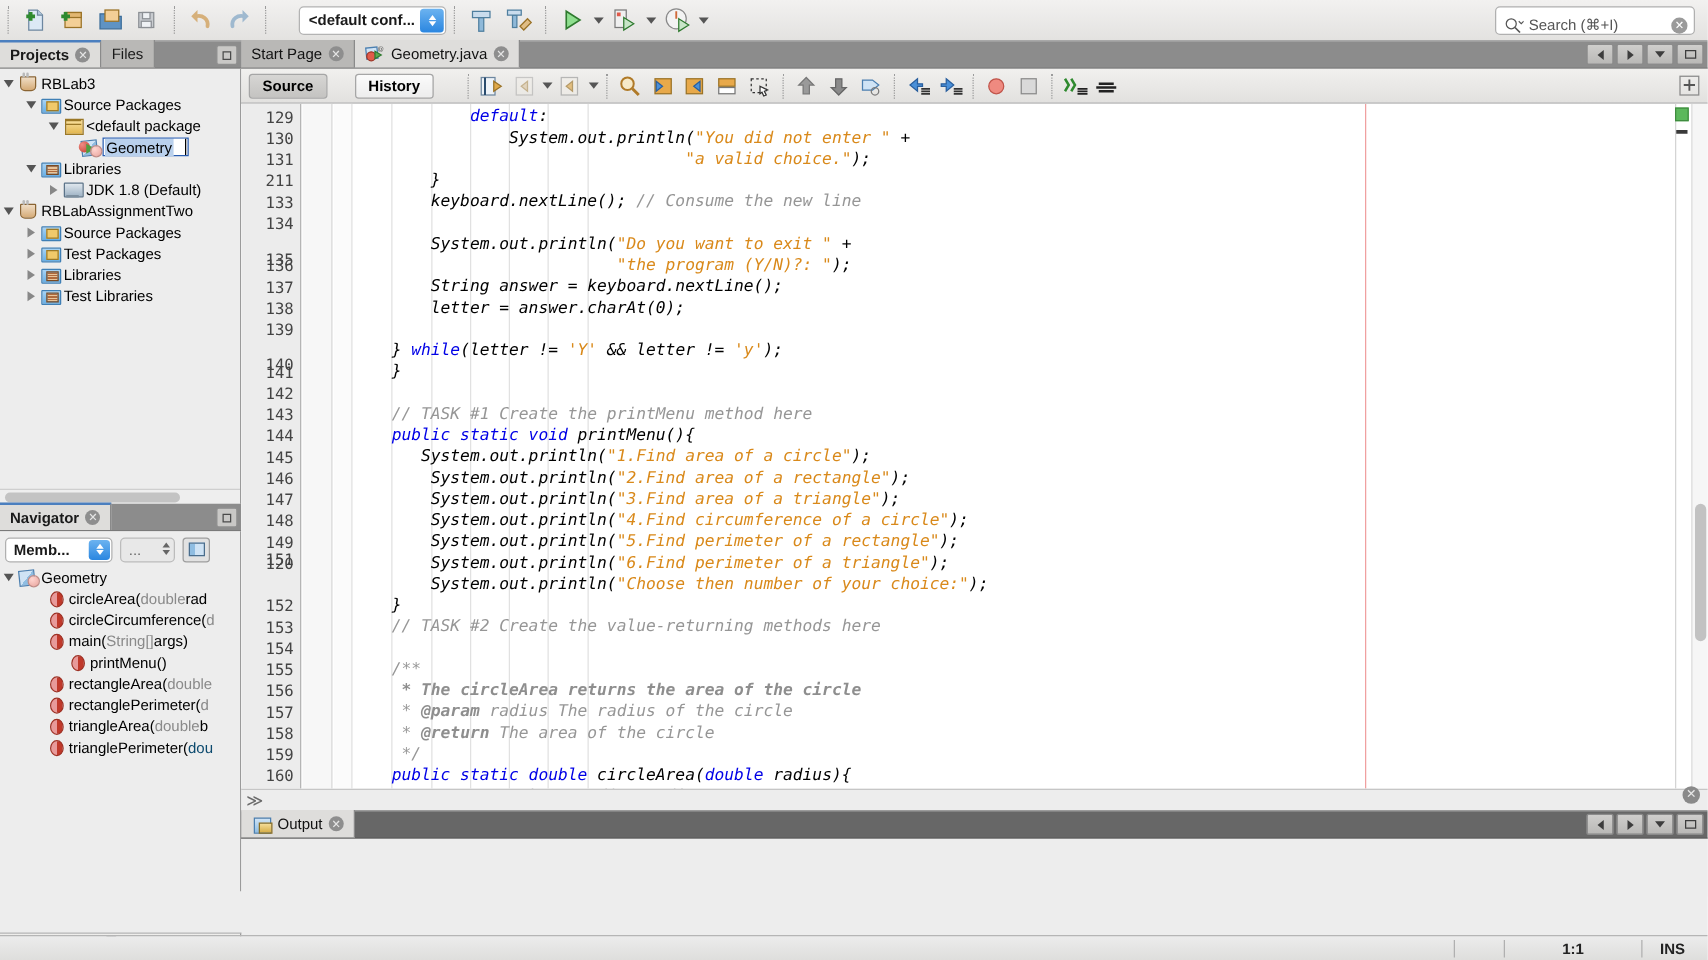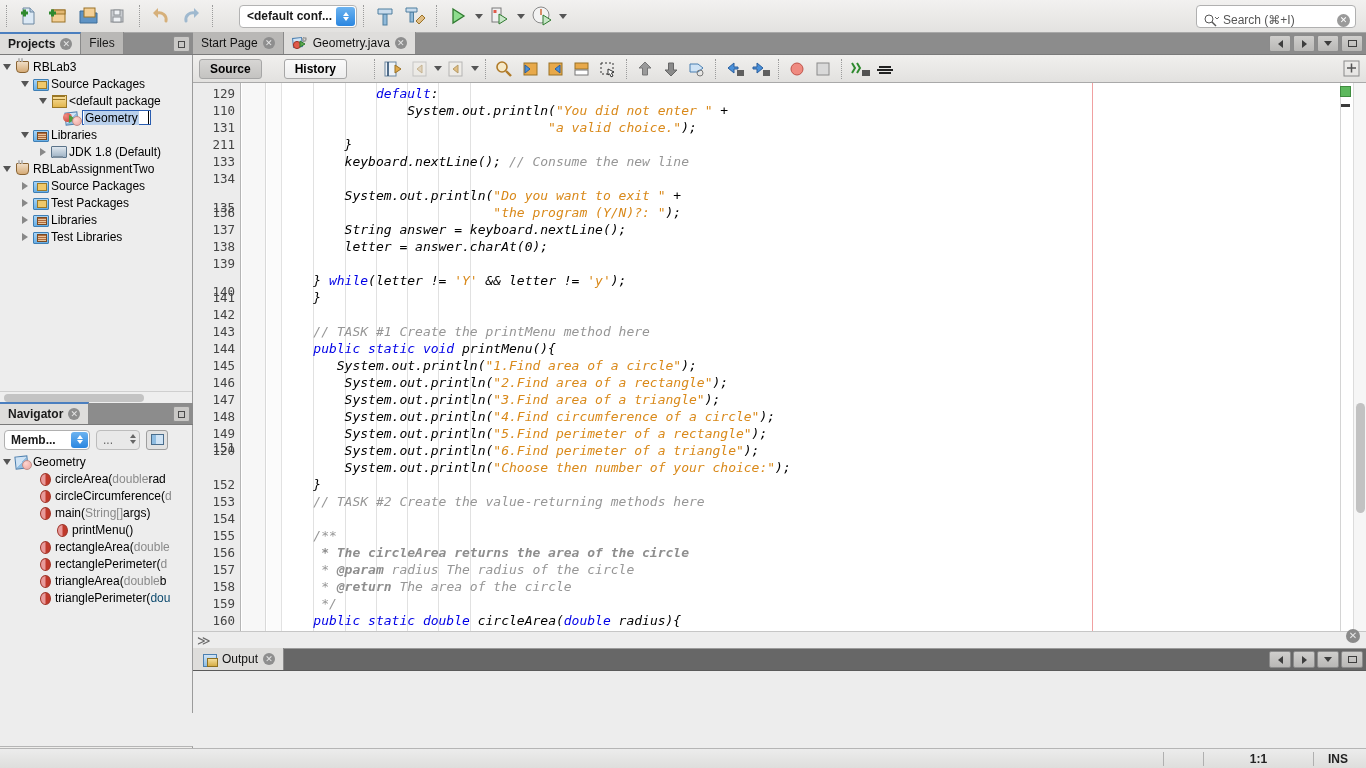--- a/index.html
+++ b/index.html
@@ -967,21 +967,21 @@
       <svg width="17" height="17" viewBox="0 0 17 17">
           <rect x="1" y="1" width="15" height="15" fill="none" stroke="#8a8a8a"></rect>
           <path d="M4 8h9M8.5 3.5v9" stroke="#555" stroke-width="1.5"></path>
         </svg>
     </div>
   </div>
 
   <div id="code-pane">
     <div id="gutter">
         <div class="lnum" style="top: 2px;">129</div>
-        <div class="lnum" style="top: 19px;">110</div>
+        <div class="lnum" style="top: 19px;">130</div>
         <div class="lnum" style="top: 36px;">131</div>
         <div class="lnum" style="top: 53px;">211</div>
         <div class="lnum" style="top: 70px;">133</div>
         <div class="lnum" style="top: 87px;">134</div>
         <div class="lnum" style="top: 116px;">135</div>
         <div class="lnum" style="top: 121px;">136</div>
         <div class="lnum" style="top: 138px;">137</div>
         <div class="lnum" style="top: 155px;">138</div>
         <div class="lnum" style="top: 172px;">139</div>
         <div class="lnum" style="top: 200px;">140</div>

